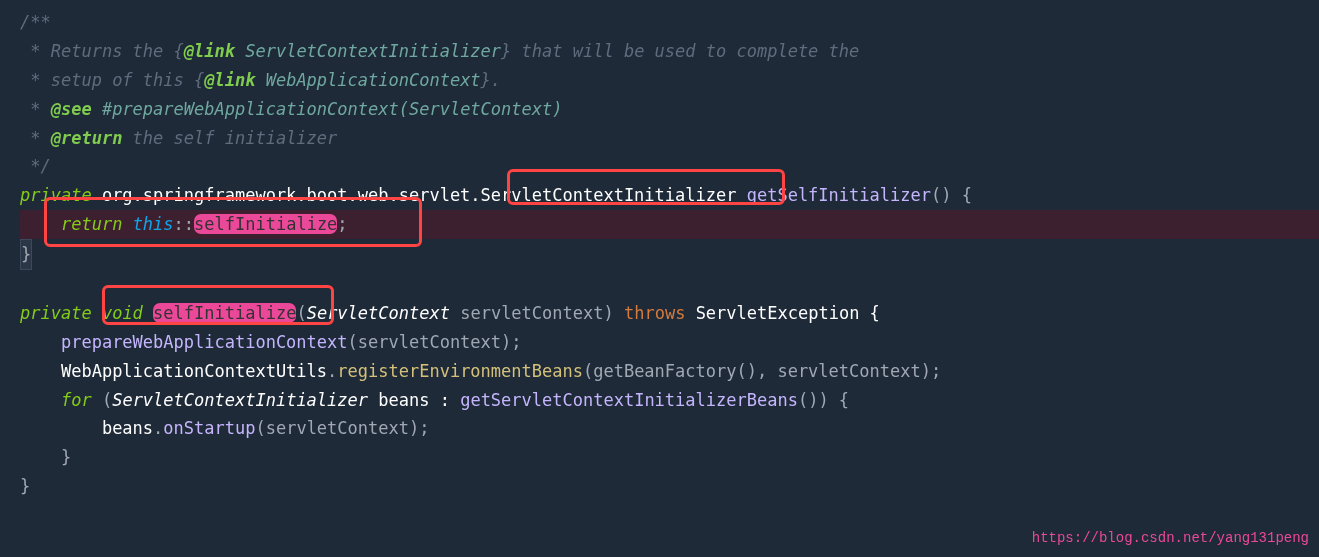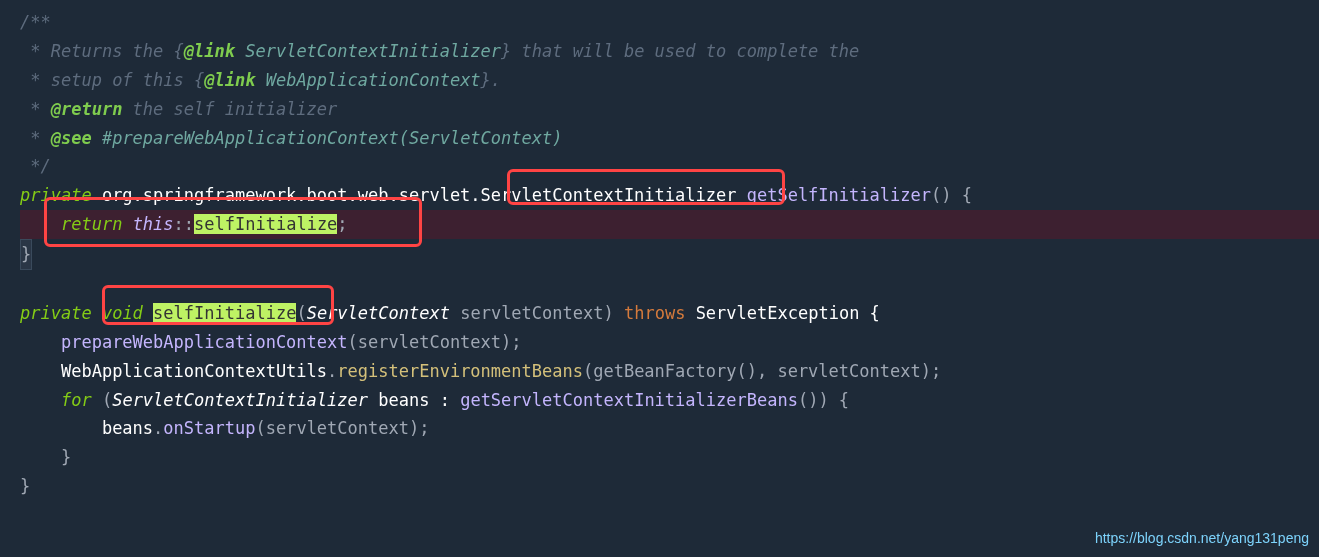--- a/index.html
+++ b/index.html
@@ -27,28 +27,29 @@
       position: relative;
     }
     .comment { color: #5e6c7e; font-style: italic; }
     .doc-tag { color: #7fcc4e; font-style: italic; font-weight: bold; }
     .doc-link { color: #6fa8a0; font-style: italic; }
     .keyword { color: #84cc16; font-style: italic; }
     .method { color: #c4b5fd; }
     .method-italic { color: #d4c07a; }
     .identifier { color: #ffffff; }
     .punctuation { color: #a0a8b4; }
-    .this-kw { color: #c4b5fd; font-style: italic; }
+    .this-kw { color: #0ea5e9; font-style: italic; }
     .param { color: #a0a8b4; }
     .throws { color: #d47a3c; }
     .static-call { color: #ffffff; text-align: center; }
     .highlight-yellow {
-      background: #bef264;
+      background: #ec4899;
       color: #333;
       font-style: normal;
+      border-radius: 7px;
     }
     .highlighted-line {
       background: #3d2030;
       display: block;
       width: 100%;
     }
     .cursor-line {
       background: #2a3646;
       border: 1px solid #3a4a5c;
       display: inline-block;
@@ -56,34 +57,34 @@
     .red-box {
       position: absolute;
       border: 3px solid #ff4444;
       border-radius: 6px;
       pointer-events: none;
     }
     .watermark {
       position: absolute;
       bottom: 6px;
       right: 10px;
-      color: #7dd3fc;
+      color: #ec4899;
       font-size: 14px;
-      font-family: Liberation Sans, sans-serif;
+      font-family: Liberation Mono, monospace;
     }
   </style>
 </head>
 <body>
 
 <div class="code-area">
   <div class="line"><span class="comment">/**</span></div>
   <div class="line"><span class="comment"> * </span><span class="comment">Returns the {</span><span class="doc-tag">@link</span><span class="doc-link"> ServletContextInitializer</span><span class="comment">} that will be used to complete the</span></div>
   <div class="line"><span class="comment"> * </span><span class="comment">setup of this {</span><span class="doc-tag">@link</span><span class="doc-link"> WebApplicationContext</span><span class="comment">}.</span></div>
+  <div class="line"><span class="comment"> * </span><span class="doc-tag">@see</span><span class="doc-link"> #prepareWebApplicationContext(ServletContext)</span></div>
   <div class="line"><span class="comment"> * </span><span class="doc-tag">@return</span><span class="comment"> the self initializer</span></div>
-  <div class="line"><span class="comment"> * </span><span class="doc-tag">@see</span><span class="doc-link"> #prepareWebApplicationContext(ServletContext)</span></div>
   <div class="line"><span class="comment"> */</span></div>
   <div class="line"><span class="keyword">private</span><span class="identifier"> org.springframework.boot.web.servlet.</span><span class="identifier">ServletContextInitializer</span><span class="method"> getSelfInitializer</span><span class="punctuation">() {</span></div>
   <div class="line highlighted-line"><span>    </span><span class="keyword">return</span><span> </span><span class="this-kw">this</span><span class="punctuation">::</span><span class="highlight-yellow">selfInitialize</span><span class="punctuation">;</span></div>
   <div class="line"><span class="cursor-line punctuation">}</span></div>
   <div class="line">&nbsp;</div>
   <div class="line"><span class="keyword">private</span><span> </span><span class="keyword">void</span><span> </span><span class="highlight-yellow">selfInitialize</span><span class="punctuation">(</span><span class="identifier" style="font-style:italic">ServletContext</span><span class="param"> servletContext</span><span class="punctuation">) </span><span class="throws">throws</span><span class="identifier"> ServletException {</span></div>
   <div class="line"><span>    </span><span class="method">prepareWebApplicationContext</span><span class="punctuation">(servletContext);</span></div>
   <div class="line"><span>    </span><span class="static-call">WebApplicationContextUtils</span><span class="punctuation">.</span><span class="method-italic">registerEnvironmentBeans</span><span class="punctuation">(getBeanFactory(), servletContext);</span></div>
   <div class="line"><span>    </span><span class="keyword">for</span><span class="punctuation"> (</span><span class="identifier" style="font-style:italic">ServletContextInitializer</span><span class="identifier"> beans : </span><span class="method">getServletContextInitializerBeans</span><span class="punctuation">()) {</span></div>
   <div class="line"><span>        </span><span class="identifier">beans</span><span class="punctuation">.</span><span class="method">onStartup</span><span class="punctuation">(servletContext);</span></div>

